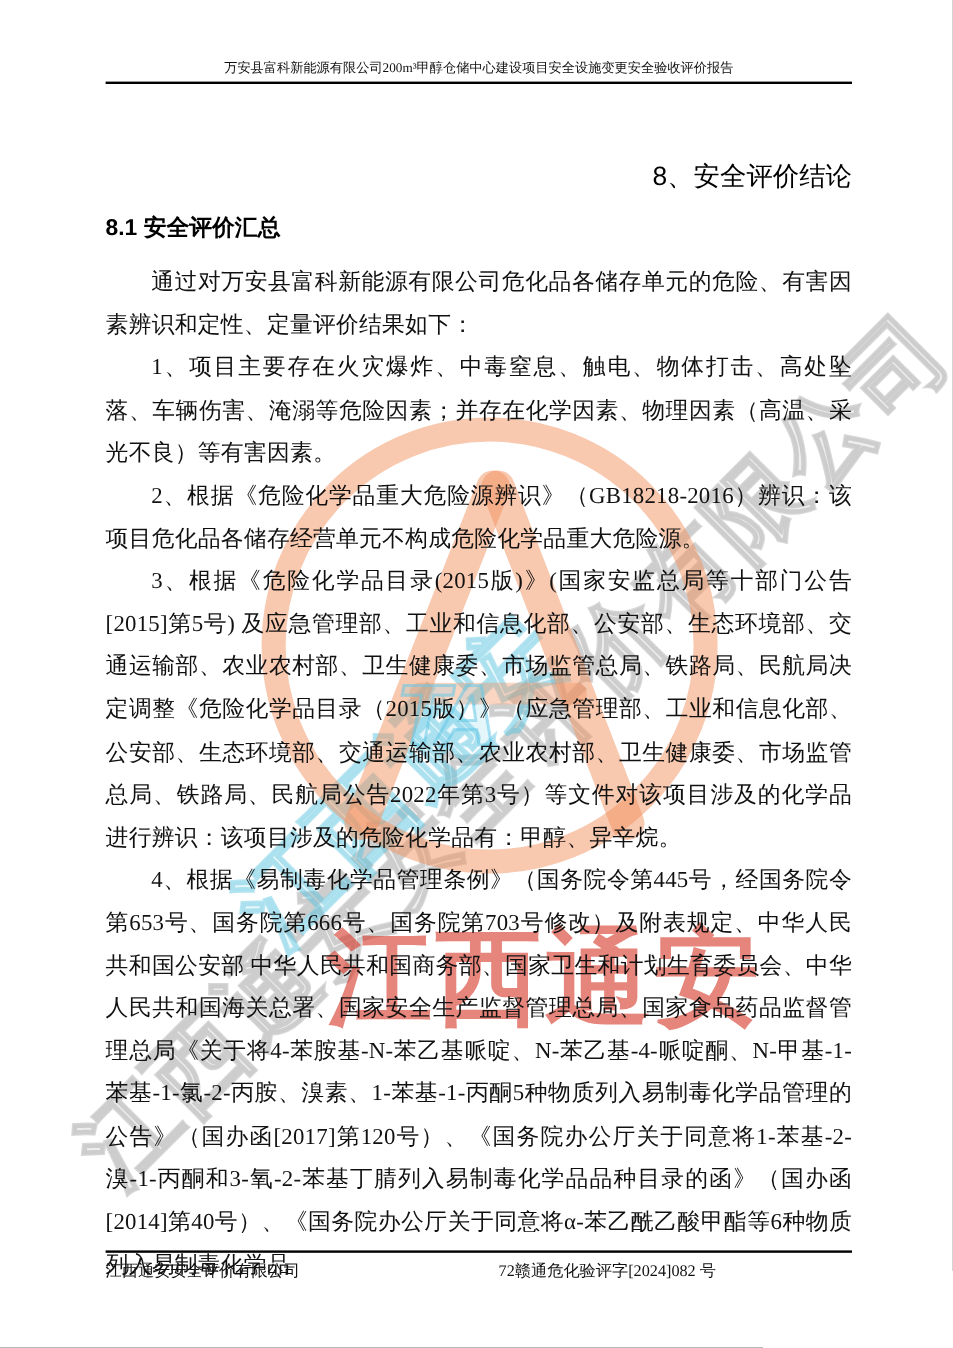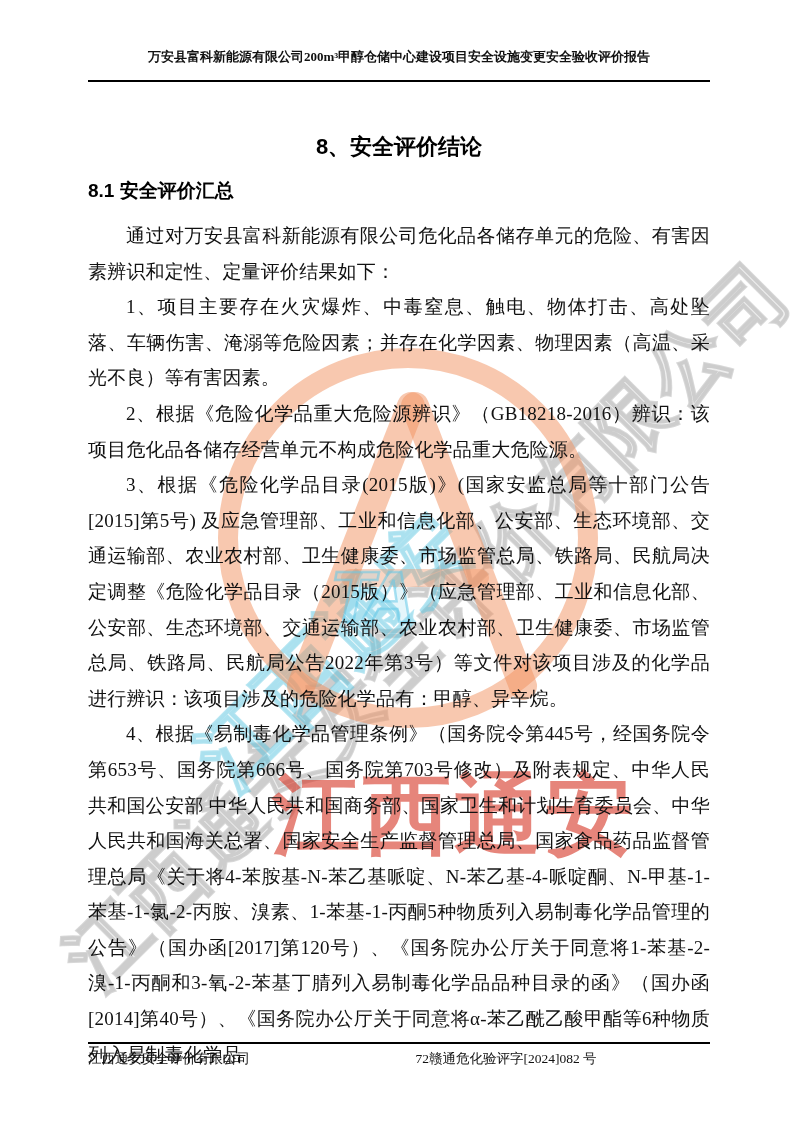--- a/index.html
+++ b/index.html
@@ -9,46 +9,46 @@
     margin:0 auto;
     background:#ffffff;
     overflow:hidden;
     font-family:"Liberation Serif","DejaVu Serif",serif;
     color:#111;
   }
   
   .doc-header{
     position:absolute;left:88px;right:84px;top:46px;
     text-align:center;
-    font-size:13px;font-weight:bold;line-height:22px;
+    font-size:11px;font-weight:normal;line-height:22px;
     border-bottom:2.5px solid #000;
-    padding-bottom:12px;
+    padding-bottom:0;
     z-index:2;
   }
   
   .doc-footer{
     position:absolute;left:88px;right:84px;top:1042px;
     border-top:2.5px solid #000;
     padding-top:6px;
     display:flex;align-items:baseline;
     font-size:13.5px;
     z-index:2;
   }
   .doc-footer .f-left{flex:1;text-align:left;}
   .doc-footer .f-center{width:60px;text-align:right;}
   .doc-footer .f-right{flex:1;}
   
   .content{
     position:absolute;left:88px;right:84px;top:130px;
     z-index:1;
   }
   .chapter-title{
-    text-align:center;
+    text-align:right;
     font-family:"Liberation Sans","DejaVu Sans",sans-serif;
-    font-size:22px;font-weight:bold;
+    font-size:22px;font-weight:normal;
     margin:0 0 12px 0;line-height:34px;
     color:#000;
   }
   .section-heading{
     font-family:"Liberation Sans","DejaVu Sans",sans-serif;
     font-size:19px;font-weight:bold;
     margin:0 0 12px 0;line-height:30px;
     color:#000;
   }
   .body-text p{

